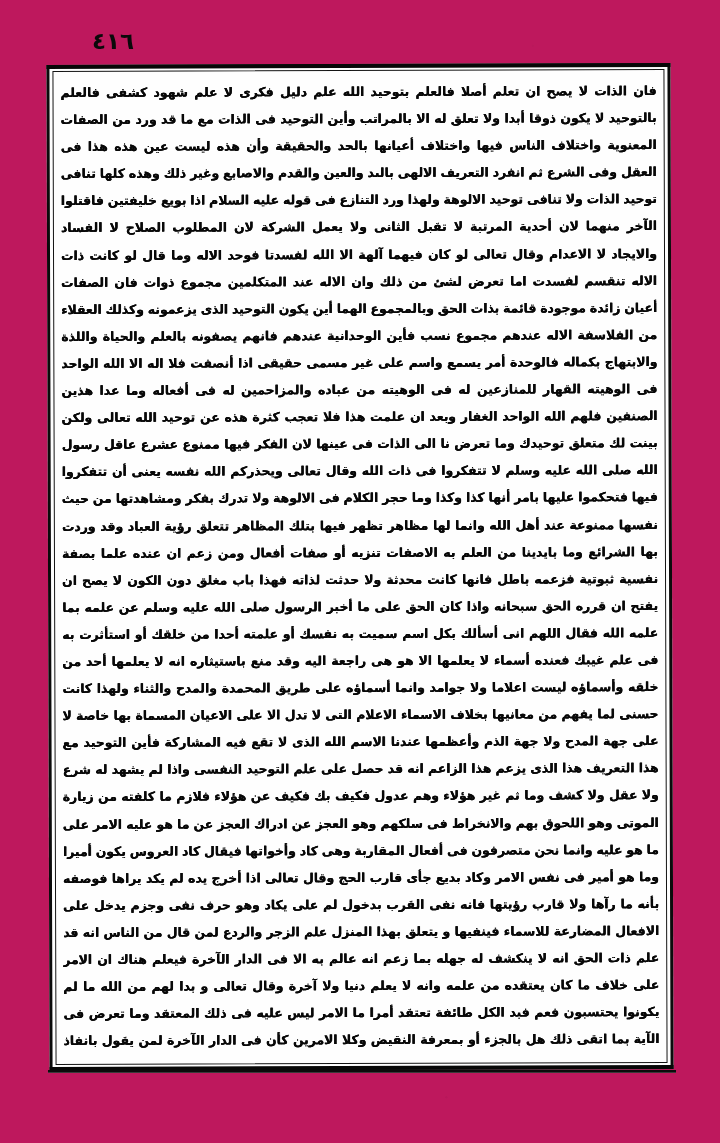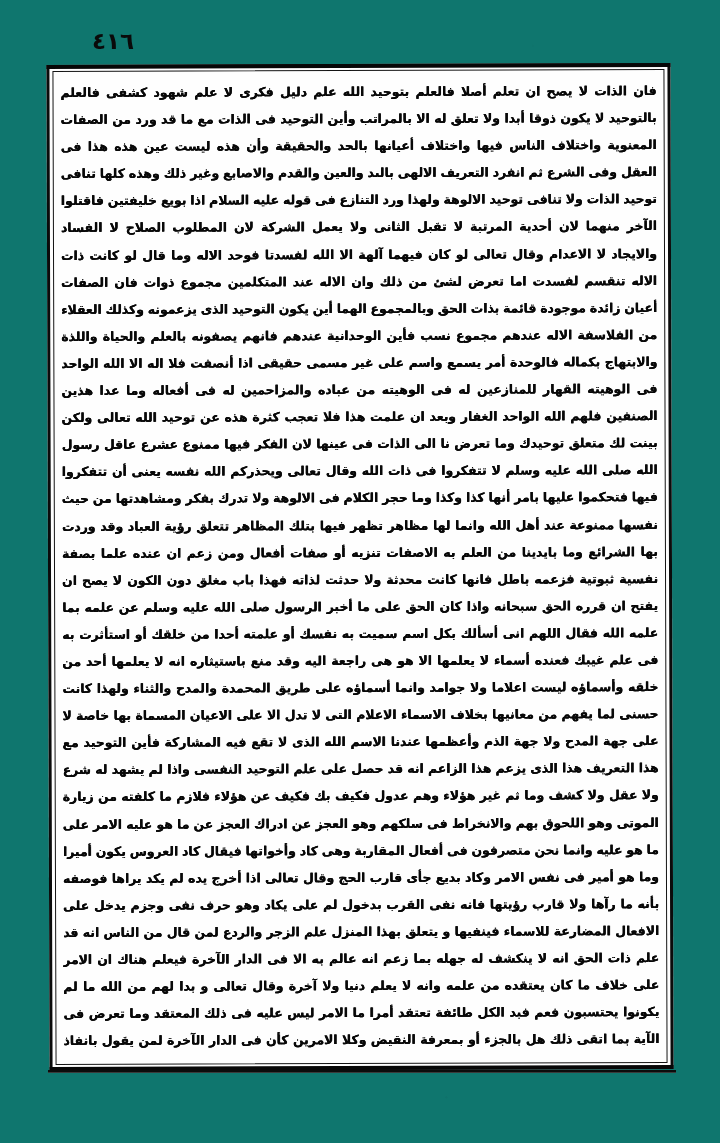--- a/index.html
+++ b/index.html
@@ -14,21 +14,21 @@
     overflow: hidden;
     font-family: "DejaVu Sans", sans-serif;
     -webkit-font-smoothing: none;
   }
 
   
   #scan-sheet {
     position: relative;
     width: 720px;
     height: 1143px;
-    background: #0f766e;
+    background: #be185d;
     box-sizing: border-box;
   }
 
   
   #paper-grain {
     position: absolute;
     inset: 0;
     background:
       radial-gradient(circle at 18% 92%, rgba(0,0,0,.035) 0 1px, transparent 1.4px),
       radial-gradient(circle at 62% 96%, rgba(0,0,0,.03) 0 1px, transparent 1.4px),

